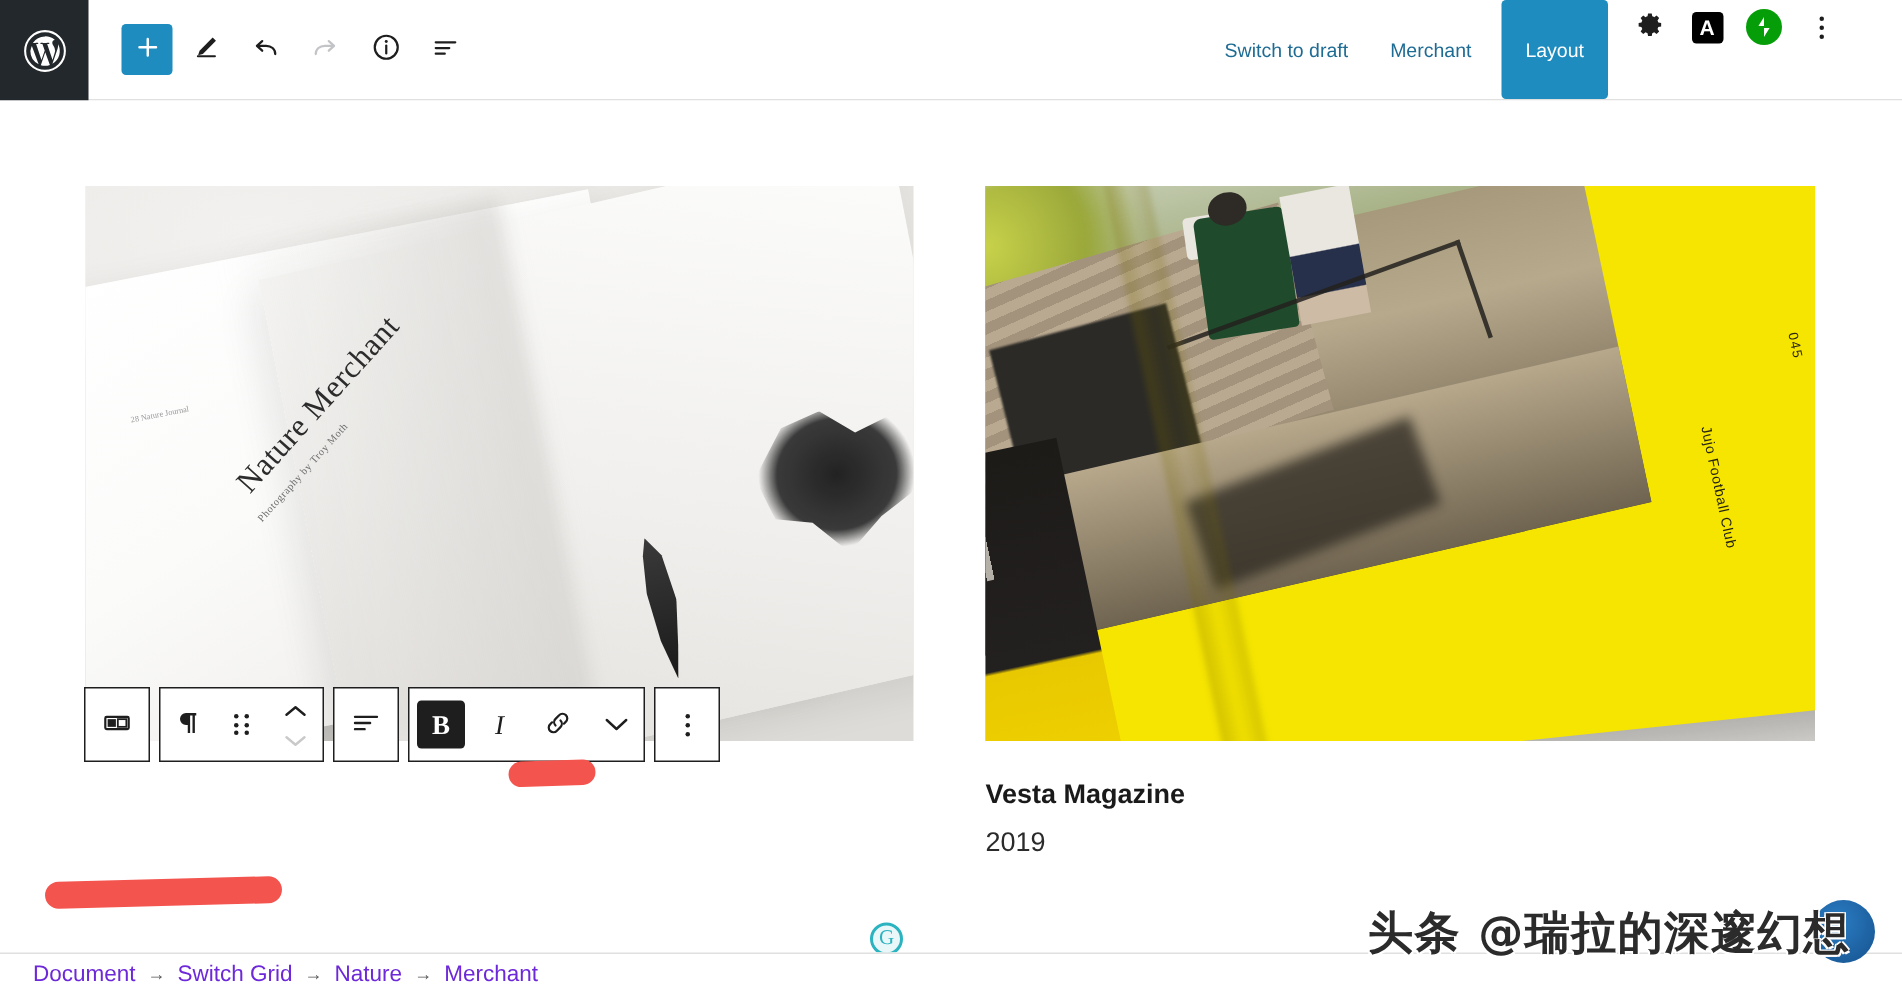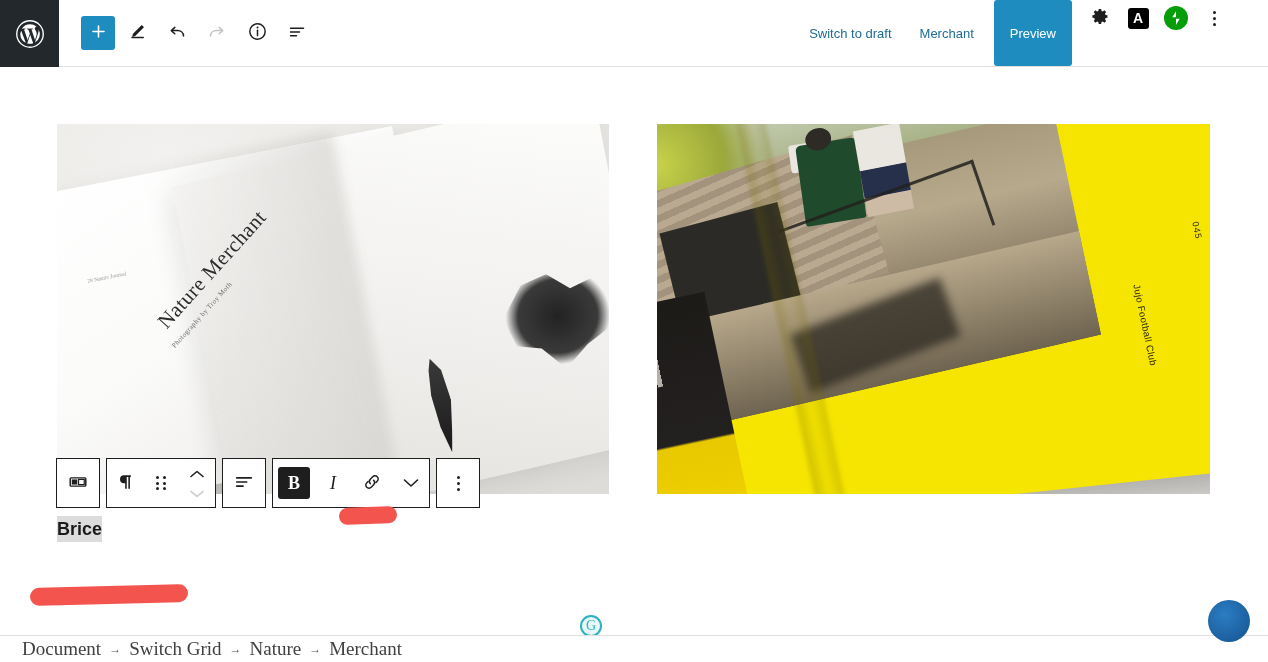--- a/index.html
+++ b/index.html
@@ -328,22 +328,22 @@
   .red-2 { left:30px; top:586px; width:158px; height:18px; transform:rotate(-1.5deg); }
 
   
   .breadcrumb {
     position:absolute; left:0; top:635px; width:1268px; height:27px;
     border-top:1px solid #e0e0e0; background:#fff;
     display:flex; align-items:center; padding-left:22px; gap:8px;
     z-index:60;
   }
   .bc-item {
-    font-family:Liberation Serif, serif;
-    font-size:19px; color:#404040; cursor:pointer; white-space:nowrap;
+    font-family:Liberation Sans, sans-serif;
+    font-size:15px; color:#6d28d9; cursor:pointer; white-space:nowrap;
   }
   .bc-arrow {
     font-family:"Liberation Sans", sans-serif;
     font-size:12px; color:#555;
   }
 
   
   .watermark {
     position:absolute; left:912px; top:602px;
     font-family:"DejaVu Sans", sans-serif;
@@ -428,21 +428,21 @@
           </svg>
         </span>
       </button>
     </div>
 
     <div class="tb-spacer"></div>
 
     <div class="topbar-right-tools">
       <button class="text-btn">Switch to draft</button>
       <button class="text-btn">Merchant</button>
-      <button class="update-btn">Preview</button>
+      <button class="update-btn">Layout</button>
 
       <button class="icon-btn">
         <span>
           <svg width="19" height="19" viewBox="0 0 20 20">
             <path fill="#1e1e1e" d="M10 6.6a3.4 3.4 0 1 0 0 6.8 3.4 3.4 0 0 0 0-6.8Zm0 5.2a1.8 1.8 0 1 1 0-3.6 1.8 1.8 0 0 1 0 3.6Z"></path>
             <path fill="#1e1e1e" d="M17.3 11.3v-2.6l-2-.35a5.6 5.6 0 0 0-.56-1.36l1.17-1.67-1.83-1.83-1.67 1.17a5.6 5.6 0 0 0-1.36-.56L10.7 2.1H8.1l-.35 2a5.6 5.6 0 0 0-1.36.56L4.72 3.49 2.89 5.32l1.17 1.67a5.6 5.6 0 0 0-.56 1.36l-2 .35v2.6l2 .35c.12.48.31.94.56 1.36l-1.17 1.67 1.83 1.83 1.67-1.17c.42.25.88.44 1.36.56l.35 2h2.6l.35-2a5.6 5.6 0 0 0 1.36-.56l1.67 1.17 1.83-1.83-1.17-1.67c.25-.42.44-.88.56-1.36l2-.35Z"></path>
           </svg>
         </span>
       </button>
 
@@ -480,23 +480,20 @@
             <div class="page-curve"></div>
             <div class="book-folio">28  Nature Journal</div>
             <div class="book-title">Nature Merchant</div>
             <div class="book-sub">Photography by Troy Moth</div>
             <div class="specimen-a"></div>
             <div class="specimen-b"></div>
           </div>
         </div>
 
         <div class="cap">
-          <div>
-            <span class="cap-title selected">Brice</span>
-          </div>
         </div>
       </div>
 
       <div class="col right">
         <div class="media-frame">
           <div class="mag-scene">
             <div class="marble-a"></div>
             <div class="marble-b"></div>
             <div class="marble-c"></div>
             <div class="mag-edge"></div>
@@ -517,20 +514,26 @@
               <div class="photo-plate-b">
                 <div class="ppb-stripes"></div>
               </div>
               <div class="mag-gutter"></div>
               <div class="mag-folio">045</div>
               <div class="mag-caption">Jujo Football Club</div>
             </div>
           </div>
         </div>
 
+        <div class="cap">
+          <div>
+            <span class="cap-title">Vesta Magazine</span>
+          </div>
+          <div class="cap-year">2019</div>
+        </div>
       </div>
     </div>
 
     <div class="grammarly">G</div>
   </div>
 
   <div class="block-toolbar">
 
     <div class="tb-group">
       <button class="tb-item wide">
@@ -630,14 +633,15 @@
     <span class="bc-item">Document</span>
     <span class="bc-arrow">→</span>
     <span class="bc-item">Switch Grid</span>
     <span class="bc-arrow">→</span>
     <span class="bc-item">Nature</span>
     <span class="bc-arrow">→</span>
     <span class="bc-item">Merchant</span>
   </div>
 
   <div class="wm-badge"></div>
+  <div class="watermark">头条 @瑞拉的深邃幻想</div>
 
 </div>
 
 </body></html>

